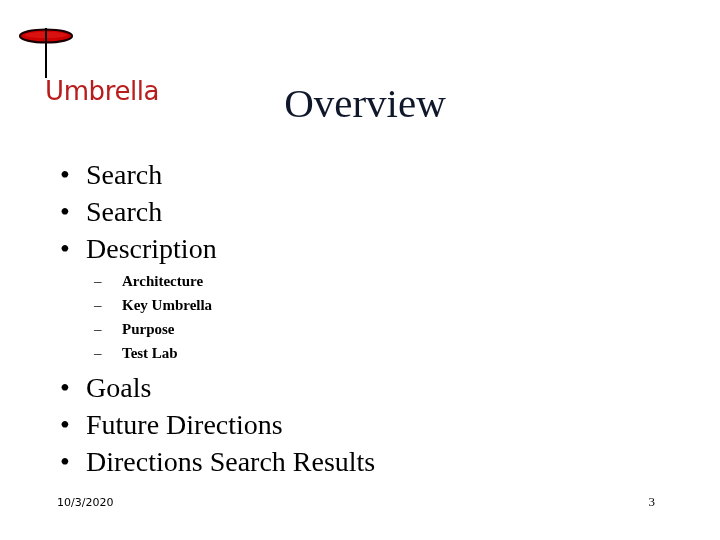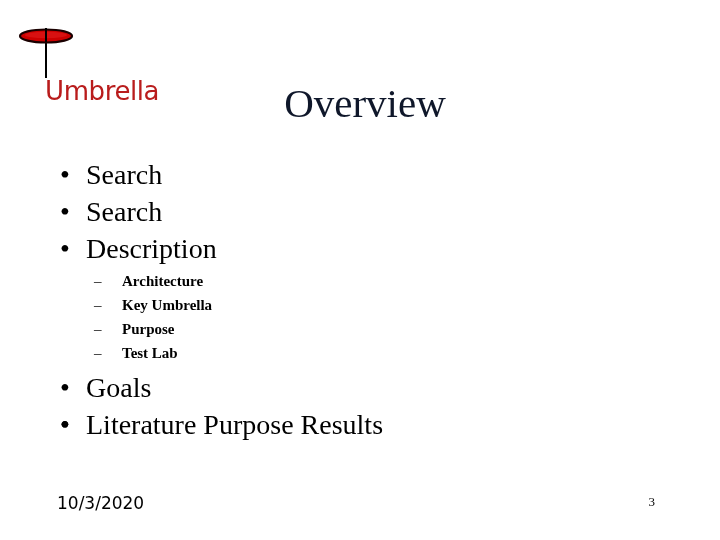--- a/index.html
+++ b/index.html
@@ -106,21 +106,21 @@
     font-size: 15px;
     line-height: 24px;
   }
 
   
   #footer-date {
     position: absolute;
     left: 57px;
     top: 496px;
     font-family: "DejaVu Sans", sans-serif;
-    font-size: 17px;
+    font-size: 11px;
     line-height: 14px;
     color: #000000;
     white-space: nowrap;
   }
   #footer-page {
     position: absolute;
     left: 600px;
     top: 494px;
     width: 55px;
     text-align: right;
@@ -187,25 +187,26 @@
       </div>
     </div>
 
     <div class="lvl1">
       <span class="marker">•</span>
       <span>Goals</span>
     </div>
 
     <div class="lvl1">
       <span class="marker">•</span>
-    </div>
-
-    <div class="lvl1">
-      <span class="marker">•</span>
-      <span>Literature Purpose Results</span>
+      <span>Future Directions</span>
+    </div>
+
+    <div class="lvl1">
+      <span class="marker">•</span>
+      <span>Directions Search Results</span>
     </div>
 
   </div>
 
   <div id="footer-date">10/3/2020</div>
   <div id="footer-page">3</div>
 
 </div>
 
 </body></html>

